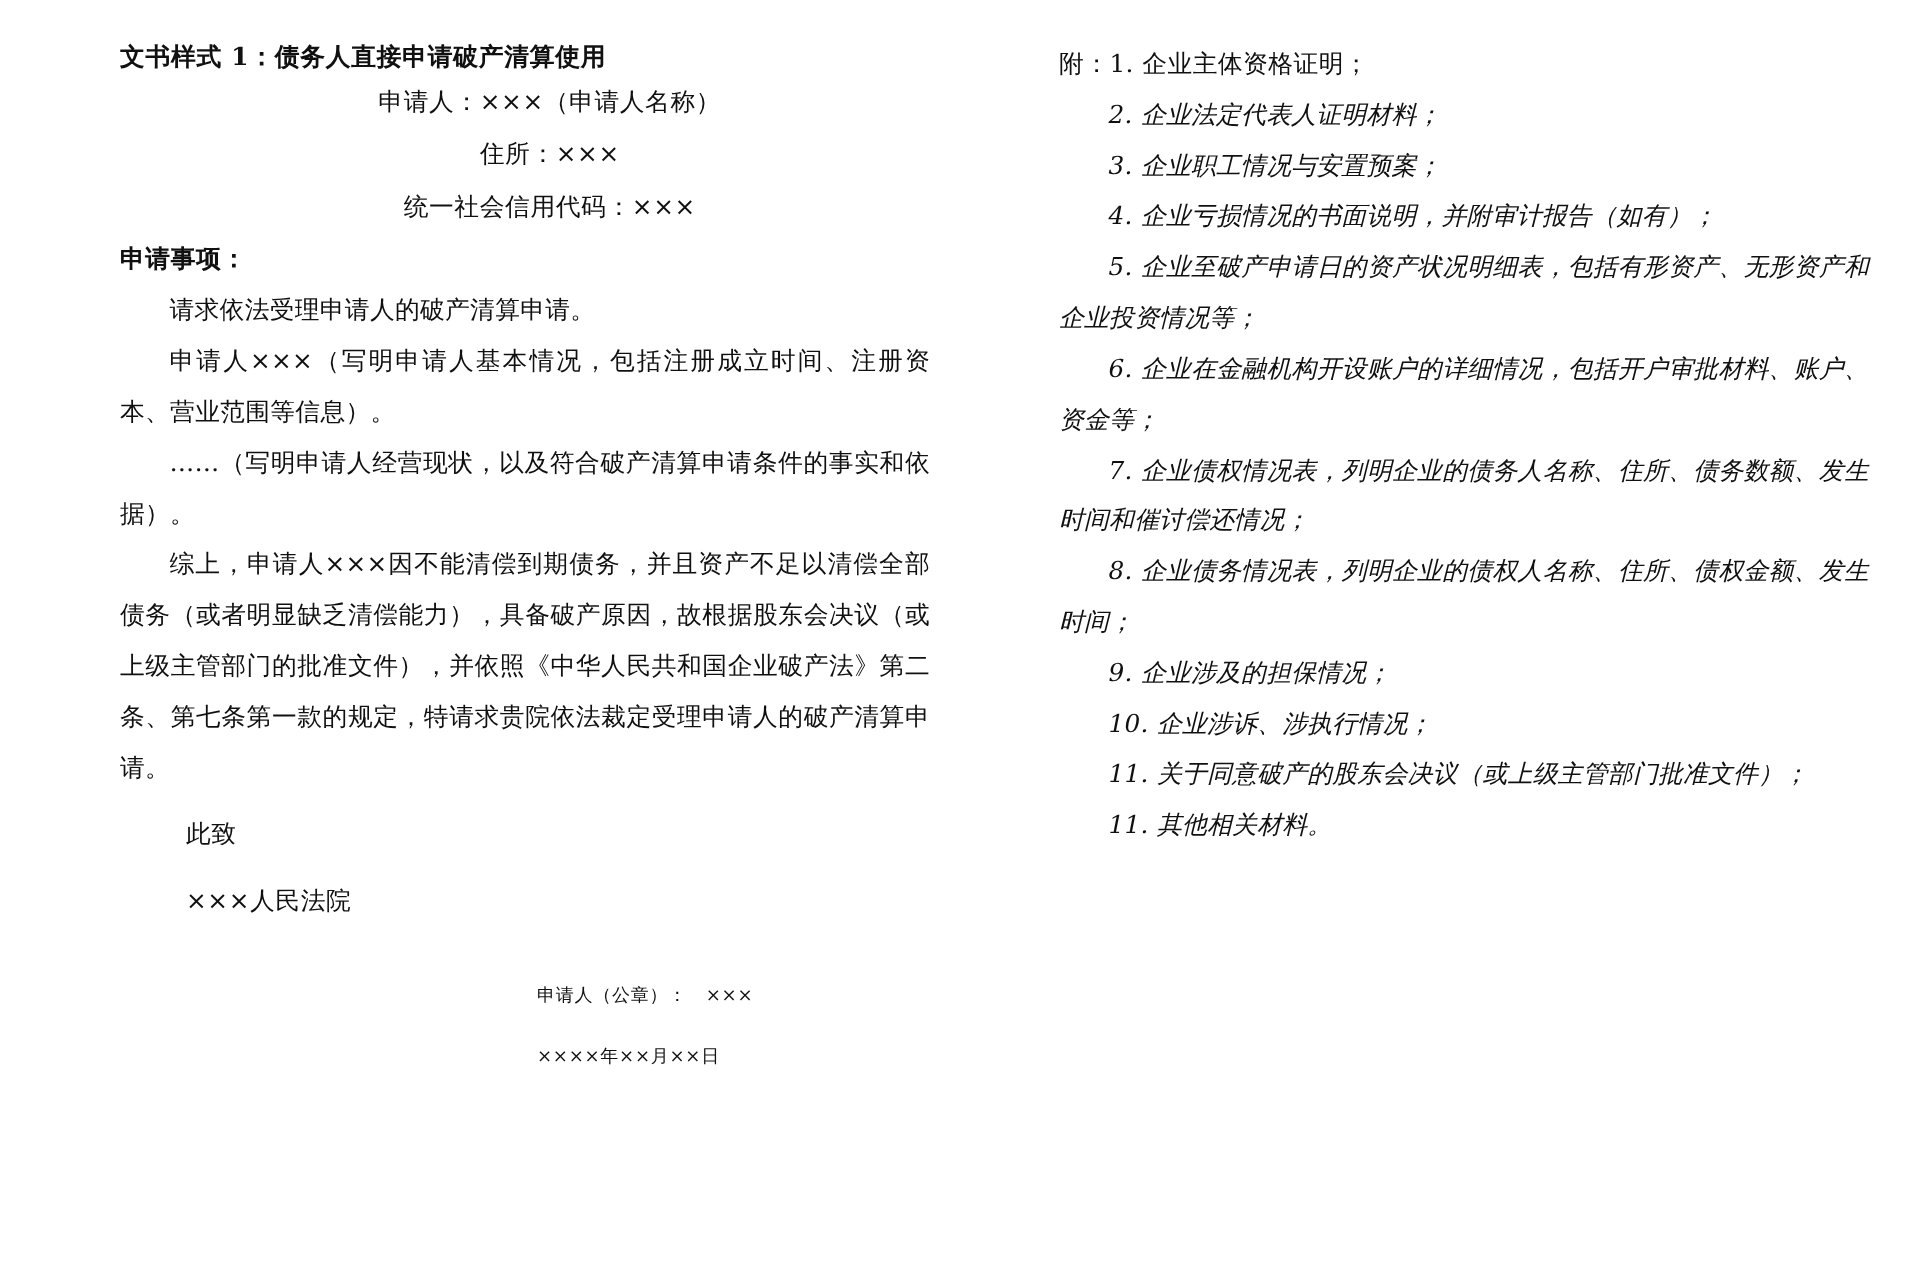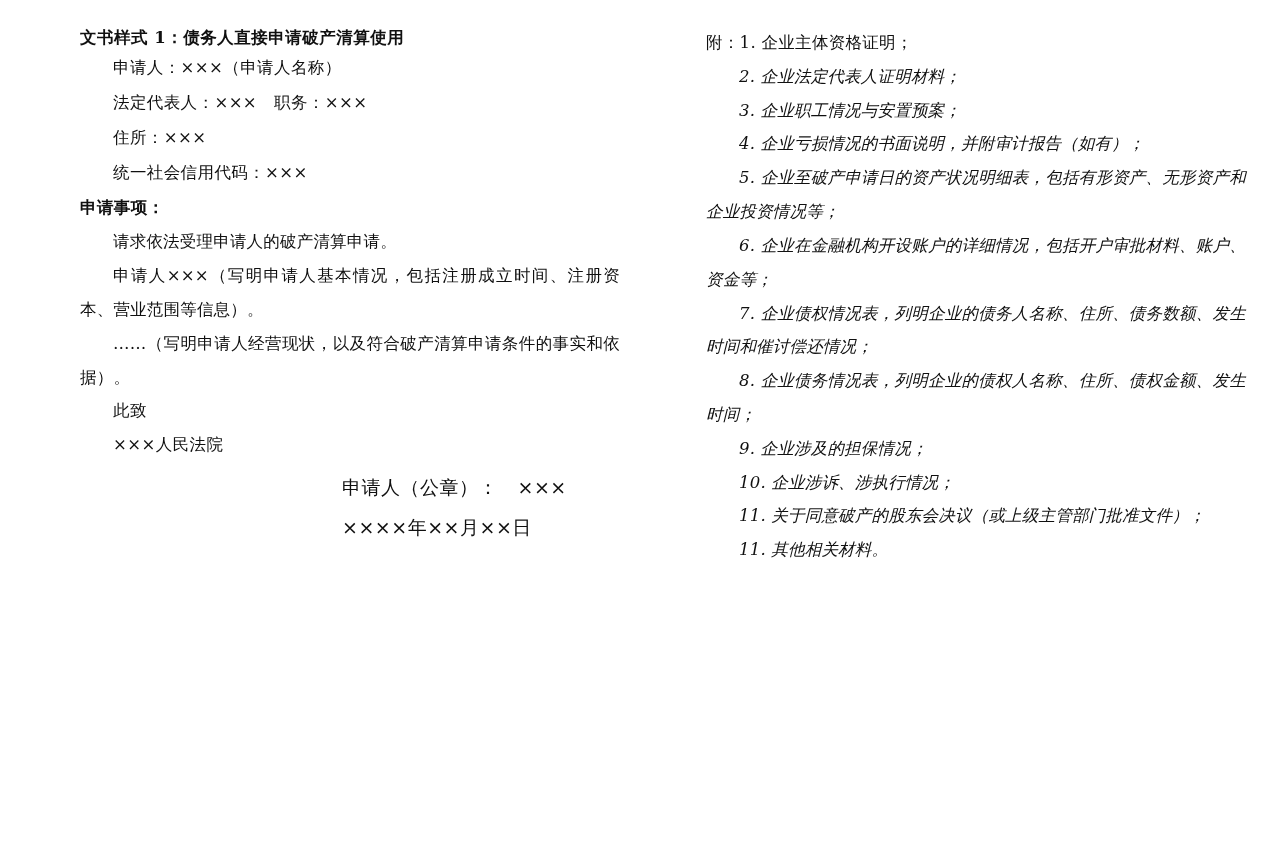--- a/index.html
+++ b/index.html
@@ -43,47 +43,48 @@
     font-weight: bold;
     letter-spacing: 2px;
     margin: 36px 0 30px 0;
   }
   .field-line {
     font-size: 16.5px;
     line-height: 2.12;
     text-indent: 2em;
     margin: 0;
     letter-spacing: 0.4px;
+    text-align: center;
   }
   .section-head {
     font-size: 16.5px;
     font-weight: bold;
     line-height: 2.1;
     margin: 0;
     letter-spacing: 0.4px;
   }
   .para {
     font-size: 16.5px;
     line-height: 2.05;
     text-indent: 2em;
     margin: 0;
     text-align: justify;
     letter-spacing: 0.2px;
   }
   .closing {
     font-size: 16.5px;
     line-height: 2.05;
     text-indent: 2em;
-    margin: 0;
+    margin: 11px;
     letter-spacing: 0.4px;
   }
   .sign-line {
-    font-size: 19px;
+    font-size: 12px;
     line-height: 2.1;
-    margin: 0;
+    margin: 16px;
     padding-left: 262px;
     letter-spacing: 0.5px;
   }
   .sign-line.date {
     padding-left: 262px;
   }
   .attach-first {
     font-size: 16.5px;
     line-height: 2.05;
     margin: 0;
@@ -105,29 +106,29 @@
 <body>
 
 <div class="page">
 
   <div class="column col-left">
 
     <p class="doc-style-line">文书样式 1：债务人直接申请破产清算使用</p>
 
 
     <p class="field-line">申请人：×××（申请人名称）</p>
-    <p class="field-line">法定代表人：×××　职务：×××</p>
     <p class="field-line">住所：×××</p>
     <p class="field-line">统一社会信用代码：×××</p>
 
     <p class="section-head">申请事项：</p>
     <p class="para">请求依法受理申请人的破产清算申请。</p>
 
     <p class="para">申请人×××（写明申请人基本情况，包括注册成立时间、注册资本、营业范围等信息）。</p>
     <p class="para">……（写明申请人经营现状，以及符合破产清算申请条件的事实和依据）。</p>
+    <p class="para">综上，申请人×××因不能清偿到期债务，并且资产不足以清偿全部债务（或者明显缺乏清偿能力），具备破产原因，故根据股东会决议（或上级主管部门的批准文件），并依照《中华人民共和国企业破产法》第二条、第七条第一款的规定，特请求贵院依法裁定受理申请人的破产清算申请。</p>
 
     <p class="closing">此致</p>
     <p class="closing">×××人民法院</p>
 
     <div class="spacer-sm"></div>
     <p class="sign-line">申请人（公章）：　×××</p>
     <p class="sign-line date">××××年××月××日</p>
 
   </div>
 

